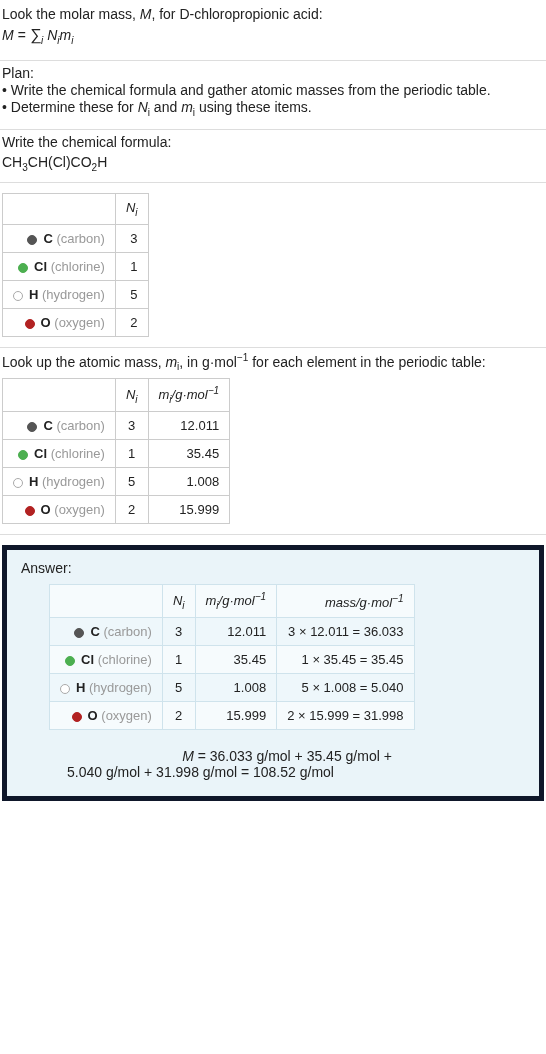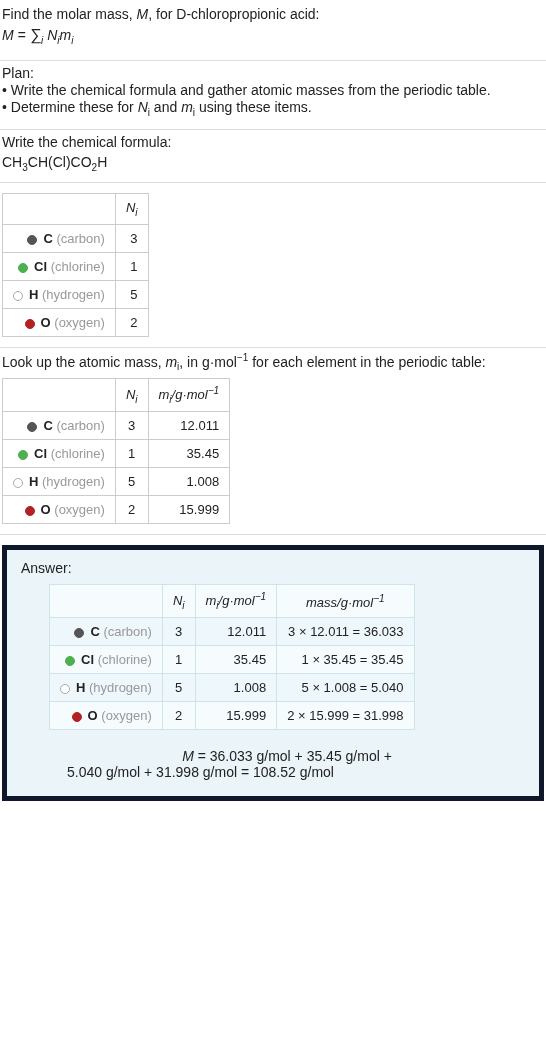--- a/index.html
+++ b/index.html
@@ -31,21 +31,21 @@
   th, td {
     border: 1px solid #ccc;
     padding: 6px 10px;
     font-size: 13px;
     text-align: right;
     background: #fff;
   }
   th {
     font-weight: normal;
     font-style: italic;
-    text-align: center;
+    text-align: right;
     background: #fff;
   }
   td.center { text-align: center; }
   td.right { text-align: right; }
   .elem-cell { white-space: nowrap; }
   .dot {
     display: inline-block;
     width: 10px; height: 10px;
     border-radius: 50%;
     margin-right: 6px;
@@ -67,21 +67,21 @@
   .answer-title { margin-bottom: 8px; }
   .inner-pad { padding-left: 28px; }
   .mline { margin-top: 18px; font-style: italic; text-align: center; }
   .mline2 { padding-left: 18px; font-style: italic; }
 </style>
 </head>
 <body>
 
 <div class="section">
   <div class="intro-line">
-    <span>Find the molar mass, </span><i>M</i><span>, for D-chloropropionic acid:</span>
+    <span>Look the molar mass, </span><i>M</i><span>, for D-chloropropionic acid:</span>
   </div>
   <div class="formula-line">
     <i>M</i> = <span style="font-size:16px">∑</span><span class="sub">i</span> <i>N</i><span class="sub">i</span><i>m</i><span class="sub">i</span>
   </div>
 </div>
 
 <div class="section">
   <div>Plan:</div>
   <div class="plan-item">• Write the chemical formula and gather atomic masses from the periodic table.</div>
   <div class="plan-item">

